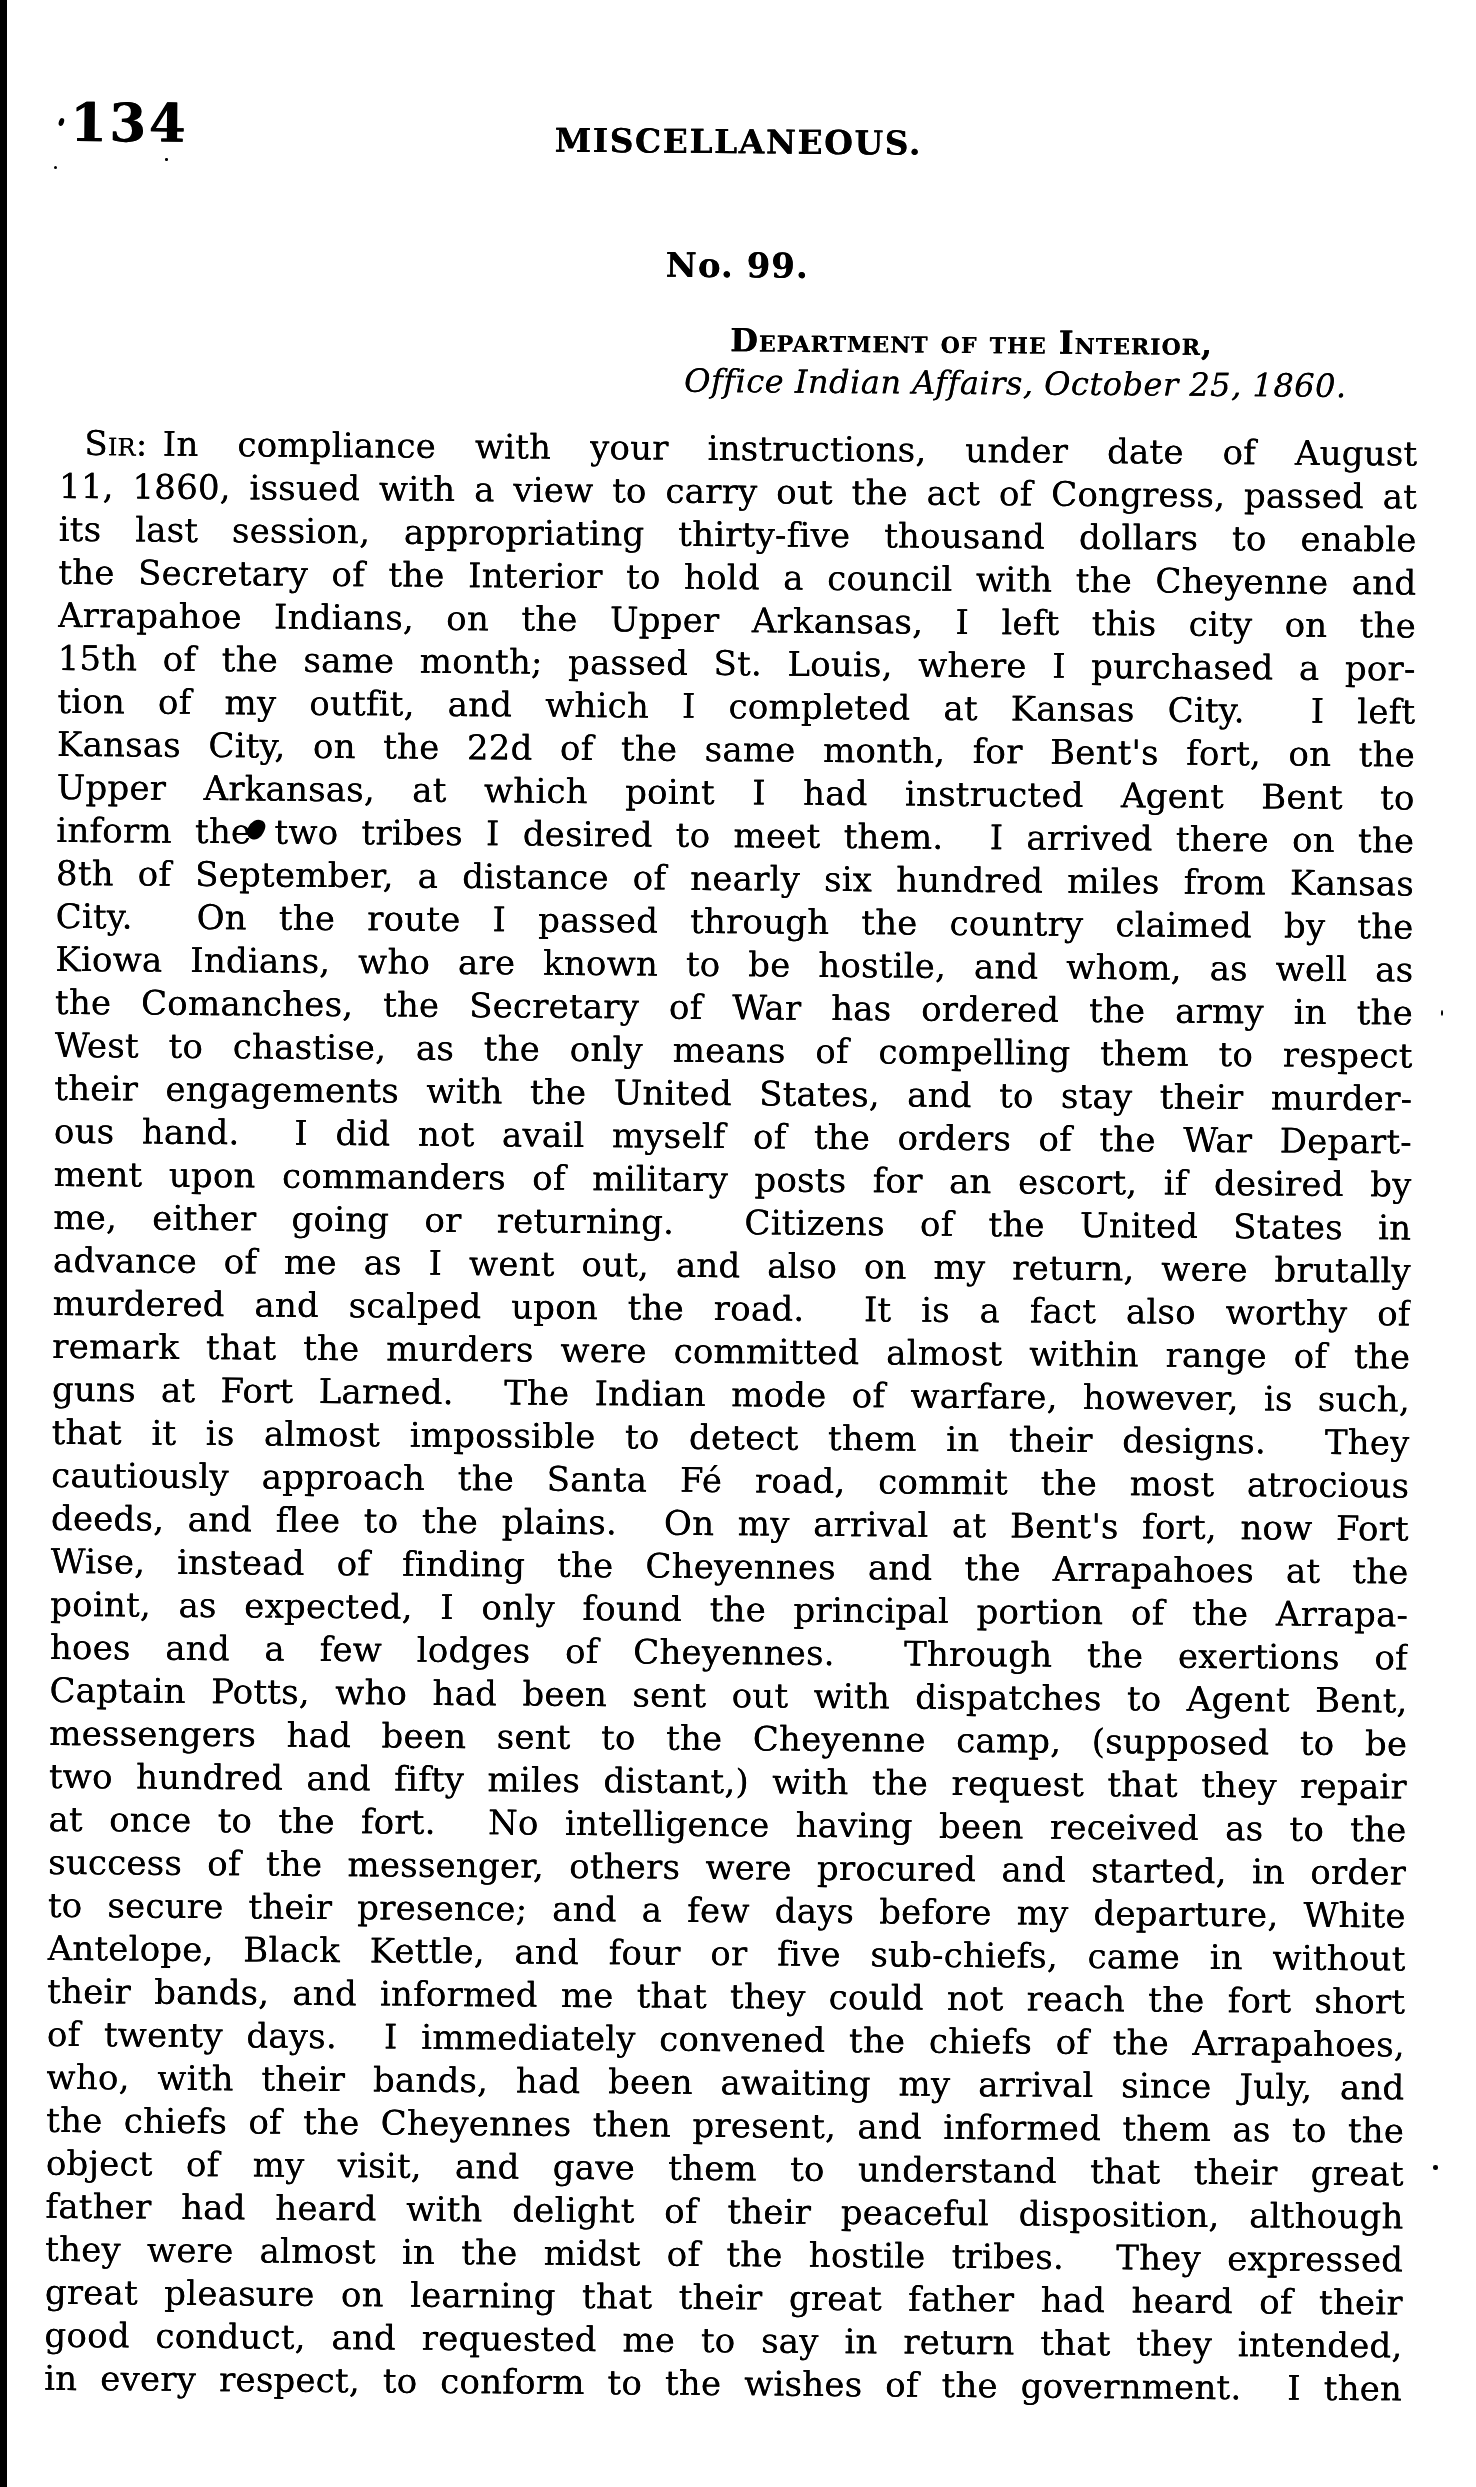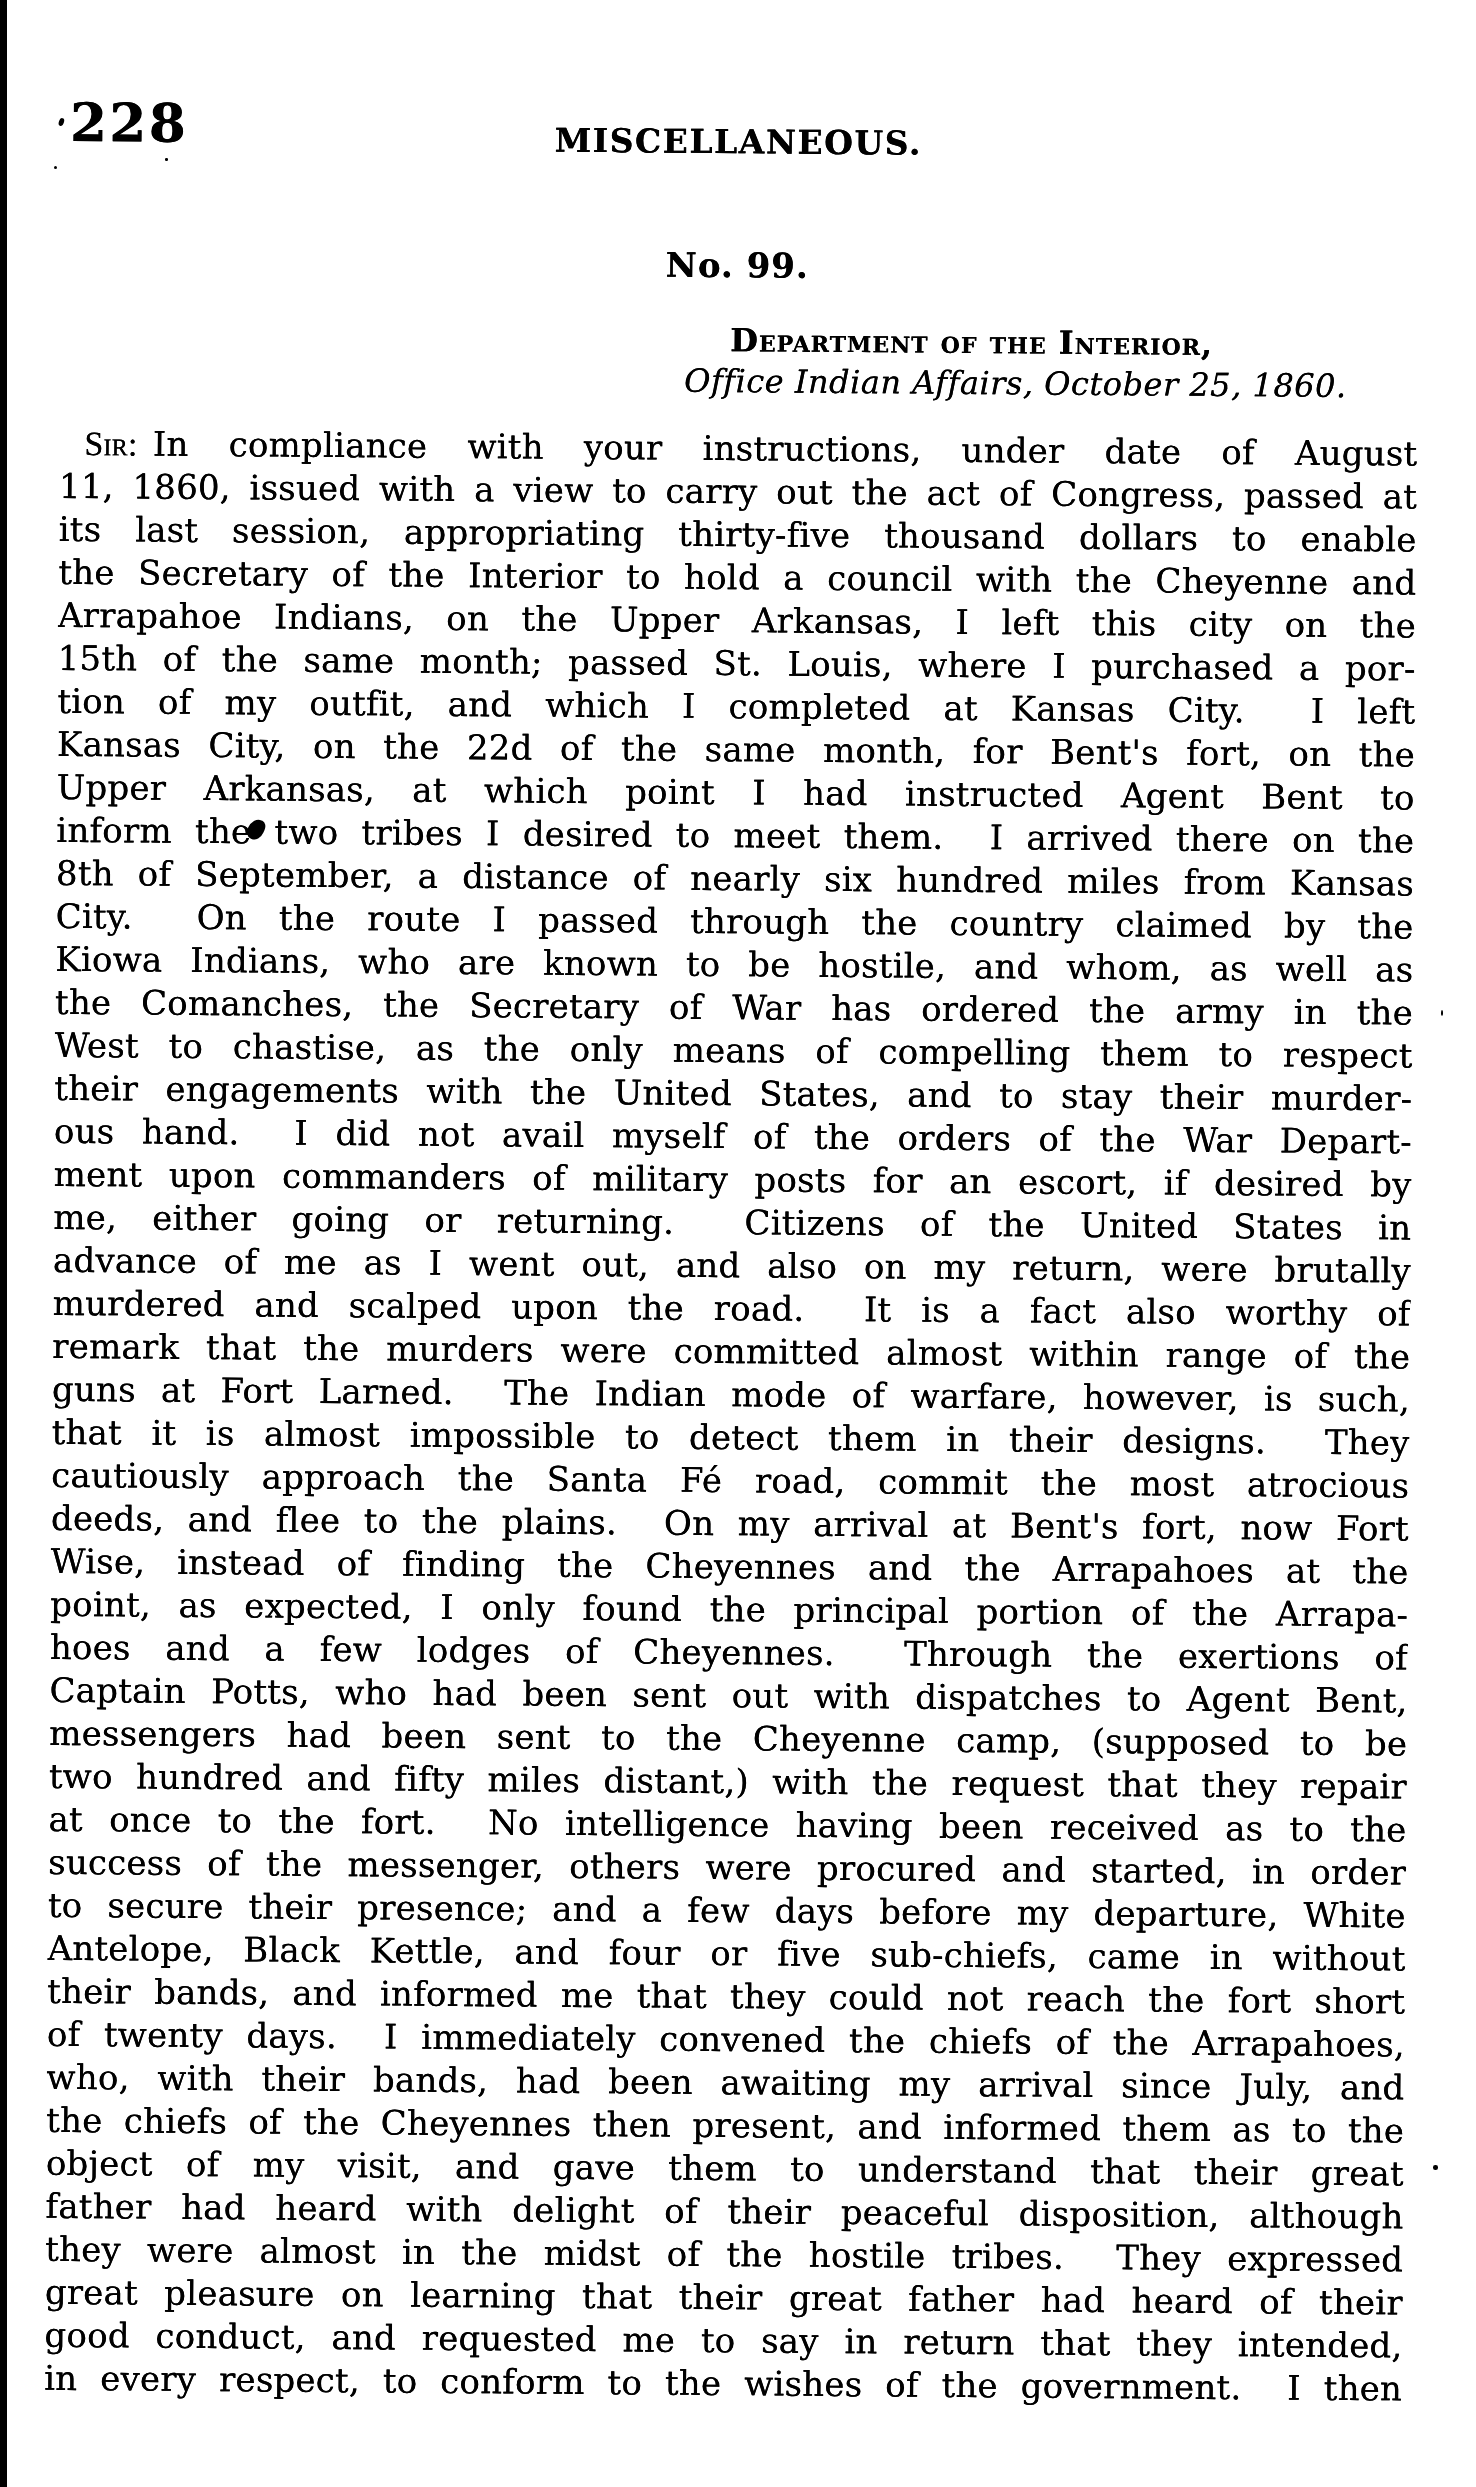--- a/index.html
+++ b/index.html
@@ -70,21 +70,21 @@
     font-size: 34px;
     line-height: 43px;
     height: 43px;
     overflow: hidden;
     text-align: justify;
     text-align-last: justify;
     letter-spacing: 0.2px;
     text-shadow: 0.2px 0 0 #000;
   }
   .first-line { padding-left: 25px; }
-  .salutation { font-variant: small-caps; margin-right: 0.45em; font-family: Liberation Serif, serif; }
+  .salutation { font-variant: small-caps; margin-right: 0.45em; }
 
   
   .speck { position: absolute; background: #000; border-radius: 50%; }
   .s1 { left: 59px; top: 118px; width: 4.5px;  height: 7.5px; transform: rotate(18deg); }
   .s2 { left: 54px; top: 166px; width: 3px;  height: 3px; }
   .s3 { left: 165px; top: 158px; width: 2.5px;  height: 2.5px; }
   .s4 { left: 1433px; top: 2165px; width: 4.5px; height: 4.5px; }
   .s5 { left: 1441px; top: 1010px; width: 2px; height: 5.5px; }
   .ink-blot {
     position: absolute; left: 248px; top: 819px;
@@ -92,21 +92,21 @@
     border-radius: 62% 38% 55% 45%;
     transform: rotate(24deg);
   }
 </style>
 </head>
 <body>
 
 <div class="page">
 
   <div class="print">
-    <div class="page-number">228</div>
+    <div class="page-number">134</div>
 
     <div class="running-header">MISCELLANEOUS.</div>
 
     <div class="doc-number">No. 99.</div>
 
     <div class="dept-line">Department of the Interior,</div>
 
     <div class="office-line">Office Indian Affairs, October 25, 1860.</div>
 
     <div class="body-text">

